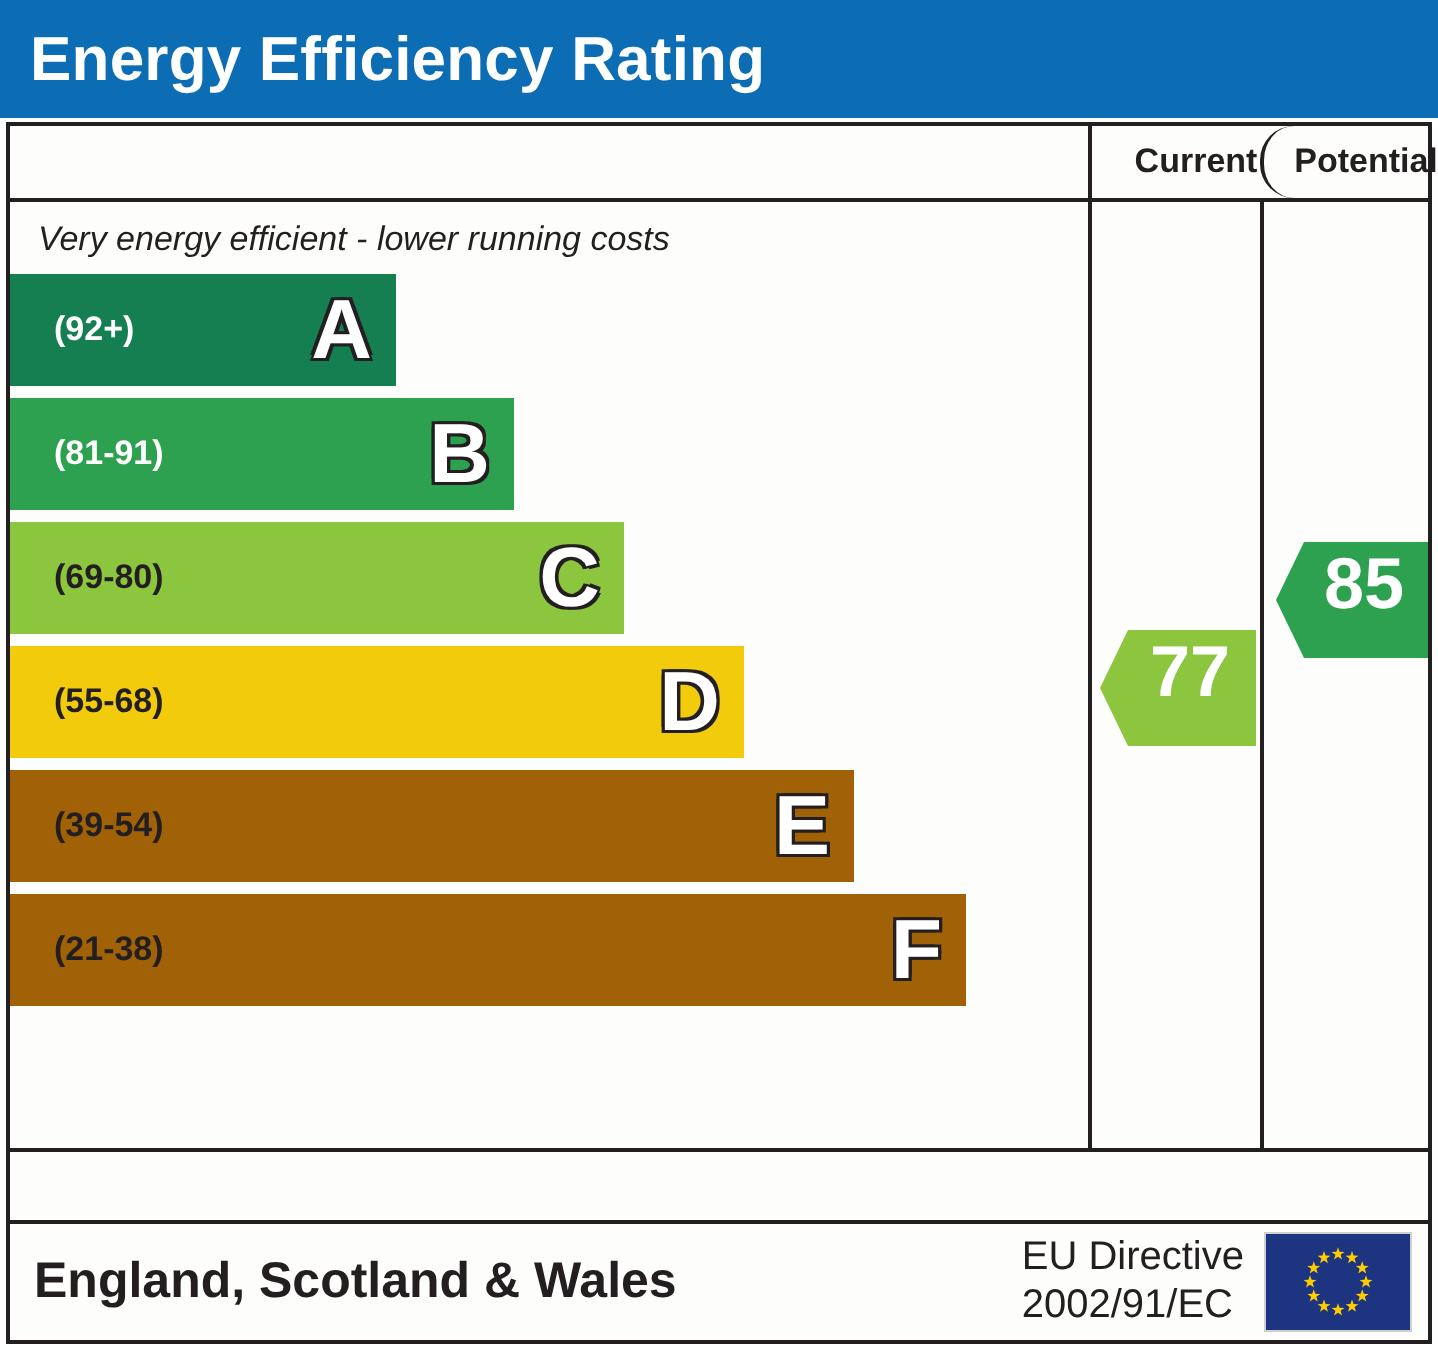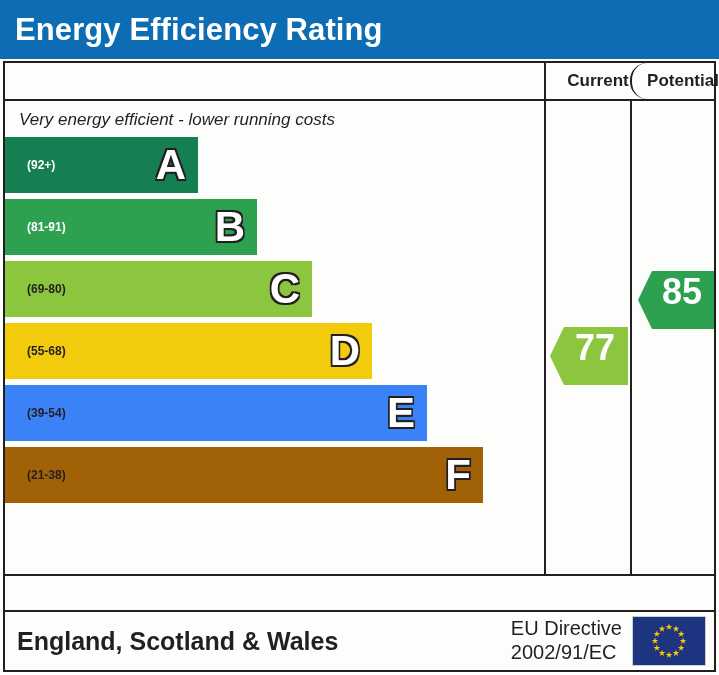--- a/index.html
+++ b/index.html
@@ -115,21 +115,21 @@
     position:absolute;
     left:0;
     height:56px;
     display:flex;
     align-items:center;
     box-sizing:border-box;
   }
   .band-range{
     position:absolute;
     left:22px;
-    font-size:12px;
+    font-size:17px;
     font-weight:bold;
     color:#231f20;
     white-space:nowrap;
   }
   .band-range.light{ color:#ffffff; }
   .band-letter{
     position:absolute;
     right:12px;
     font-size:42px;
     font-weight:bold;
@@ -235,31 +235,31 @@
           <span class="band-letter">B</span>
         </div>
         <div class="band" style="top: 124px; width: 307px; background: rgb(140, 198, 62);">
           <span class="band-range">(69-80)</span>
           <span class="band-letter">C</span>
         </div>
         <div class="band" style="top: 186px; width: 367px; background: rgb(242, 204, 12);">
           <span class="band-range">(55-68)</span>
           <span class="band-letter">D</span>
         </div>
-        <div class="band" style="top: 248px; width: 422px; background: #3b82f6;">
+        <div class="band" style="top: 248px; width: 422px; background: #a16207;">
           <span class="band-range">(39-54)</span>
           <span class="band-letter">E</span>
         </div>
         <div class="band" style="top: 310px; width: 478px; background: #a16207;">
           <span class="band-range">(21-38)</span>
           <span class="band-letter">F</span>
         </div>
       </div>
 
-    <div class="arrow arrow-current" style="top: 252px; background: rgb(140, 198, 62); margin-top: 12px;">
+    <div class="arrow arrow-current" style="top: 252px; background: rgb(140, 198, 62);">
       <span>77</span>
     </div>
     <div class="arrow arrow-potential" style="top: 208px; background: rgb(45, 161, 79);">
       <span>85</span>
     </div>
 
     <div class="hrule-bottom"></div>
   </div>
 
   <div class="footer">

